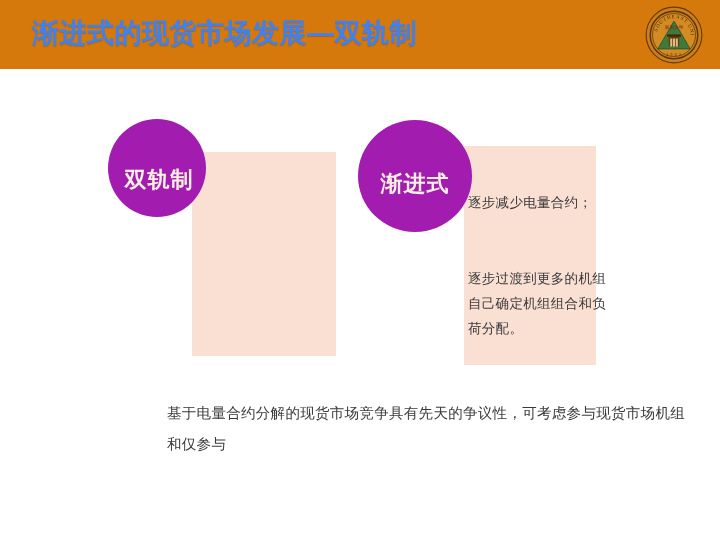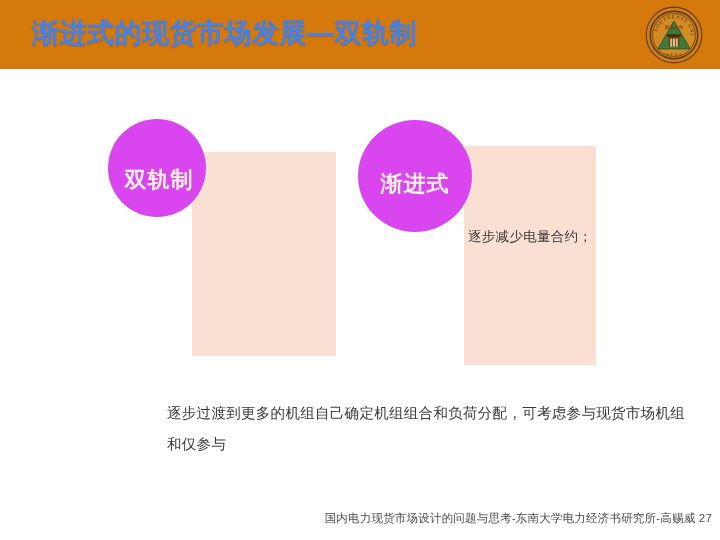--- a/index.html
+++ b/index.html
@@ -51,21 +51,21 @@
   .pink-panel {
     position: absolute;
     background: #fadfd3;
   }
   #panel-left  { left: 192px; top: 152px; width: 144px; height: 204px; }
   #panel-right { left: 464px; top: 146px; width: 132px; height: 219px; }
 
   .circle-badge {
     position: absolute;
     border-radius: 50%;
-    background: #d946ef;
+    background: #a21caf;
     display: flex;
     align-items: center;
     justify-content: center;
   }
   #circle-left  { left: 108px; top: 119px; width: 98px; height: 98px; }
   #circle-right { left: 358px; top: 120px; width: 114px; height: 112px; text-align: right; }
 
   .circle-label {
     color: #fdf0e2;
     font-size: 22px;
@@ -79,21 +79,21 @@
 
   .panel-text {
     position: absolute;
     font-size: 13.5px;
     color: #3a3a3a;
     line-height: 25px;
     letter-spacing: 0.3px;
   }
   #text-left-1  { left: 207px; top: 178px; width: 150px; }
   #text-left-2  { left: 207px; top: 266px; width: 150px; }
-  #text-right-1 { left: 468px; top: 190px; width: 170px; margin-top: 34px; }
+  #text-right-1 { left: 468px; top: 190px; width: 170px; }
   #text-right-2 { left: 468px; top: 266px; width: 150px; }
 
   
   #bottom-note {
     position: absolute;
     left: 167px;
     top: 398px;
     width: 520px;
     font-size: 14.5px;
     color: #3a3a3a;
@@ -144,18 +144,18 @@
   <div id="panel-left" class="pink-panel"></div>
   <div id="circle-left" class="circle-badge">
     <span class="circle-label">双轨制</span>
   </div>
 
   <div id="panel-right" class="pink-panel"></div>
   <div id="circle-right" class="circle-badge">
     <span class="circle-label">渐进式</span>
   </div>
   <div id="text-right-1" class="panel-text">逐步减少电量合约；</div>
+  <div id="text-right-2" class="panel-text">逐步过渡到更多的机组自己确定机组组合和负荷分配。</div>
 
-  <div id="bottom-note">逐步过渡到更多的机组自己确定机组组合和负荷分配，可考虑参与现货市场机组和仅参与</div>
+  <div id="bottom-note">基于电量合约分解的现货市场竞争具有先天的争议性，可考虑参与现货市场机组和仅参与</div>
 
-  <div id="footer-text">国内电力现货市场设计的问题与思考-东南大学电力经济书研究所-高赐威 27</div>
 
 </div>
 
 </body></html>

